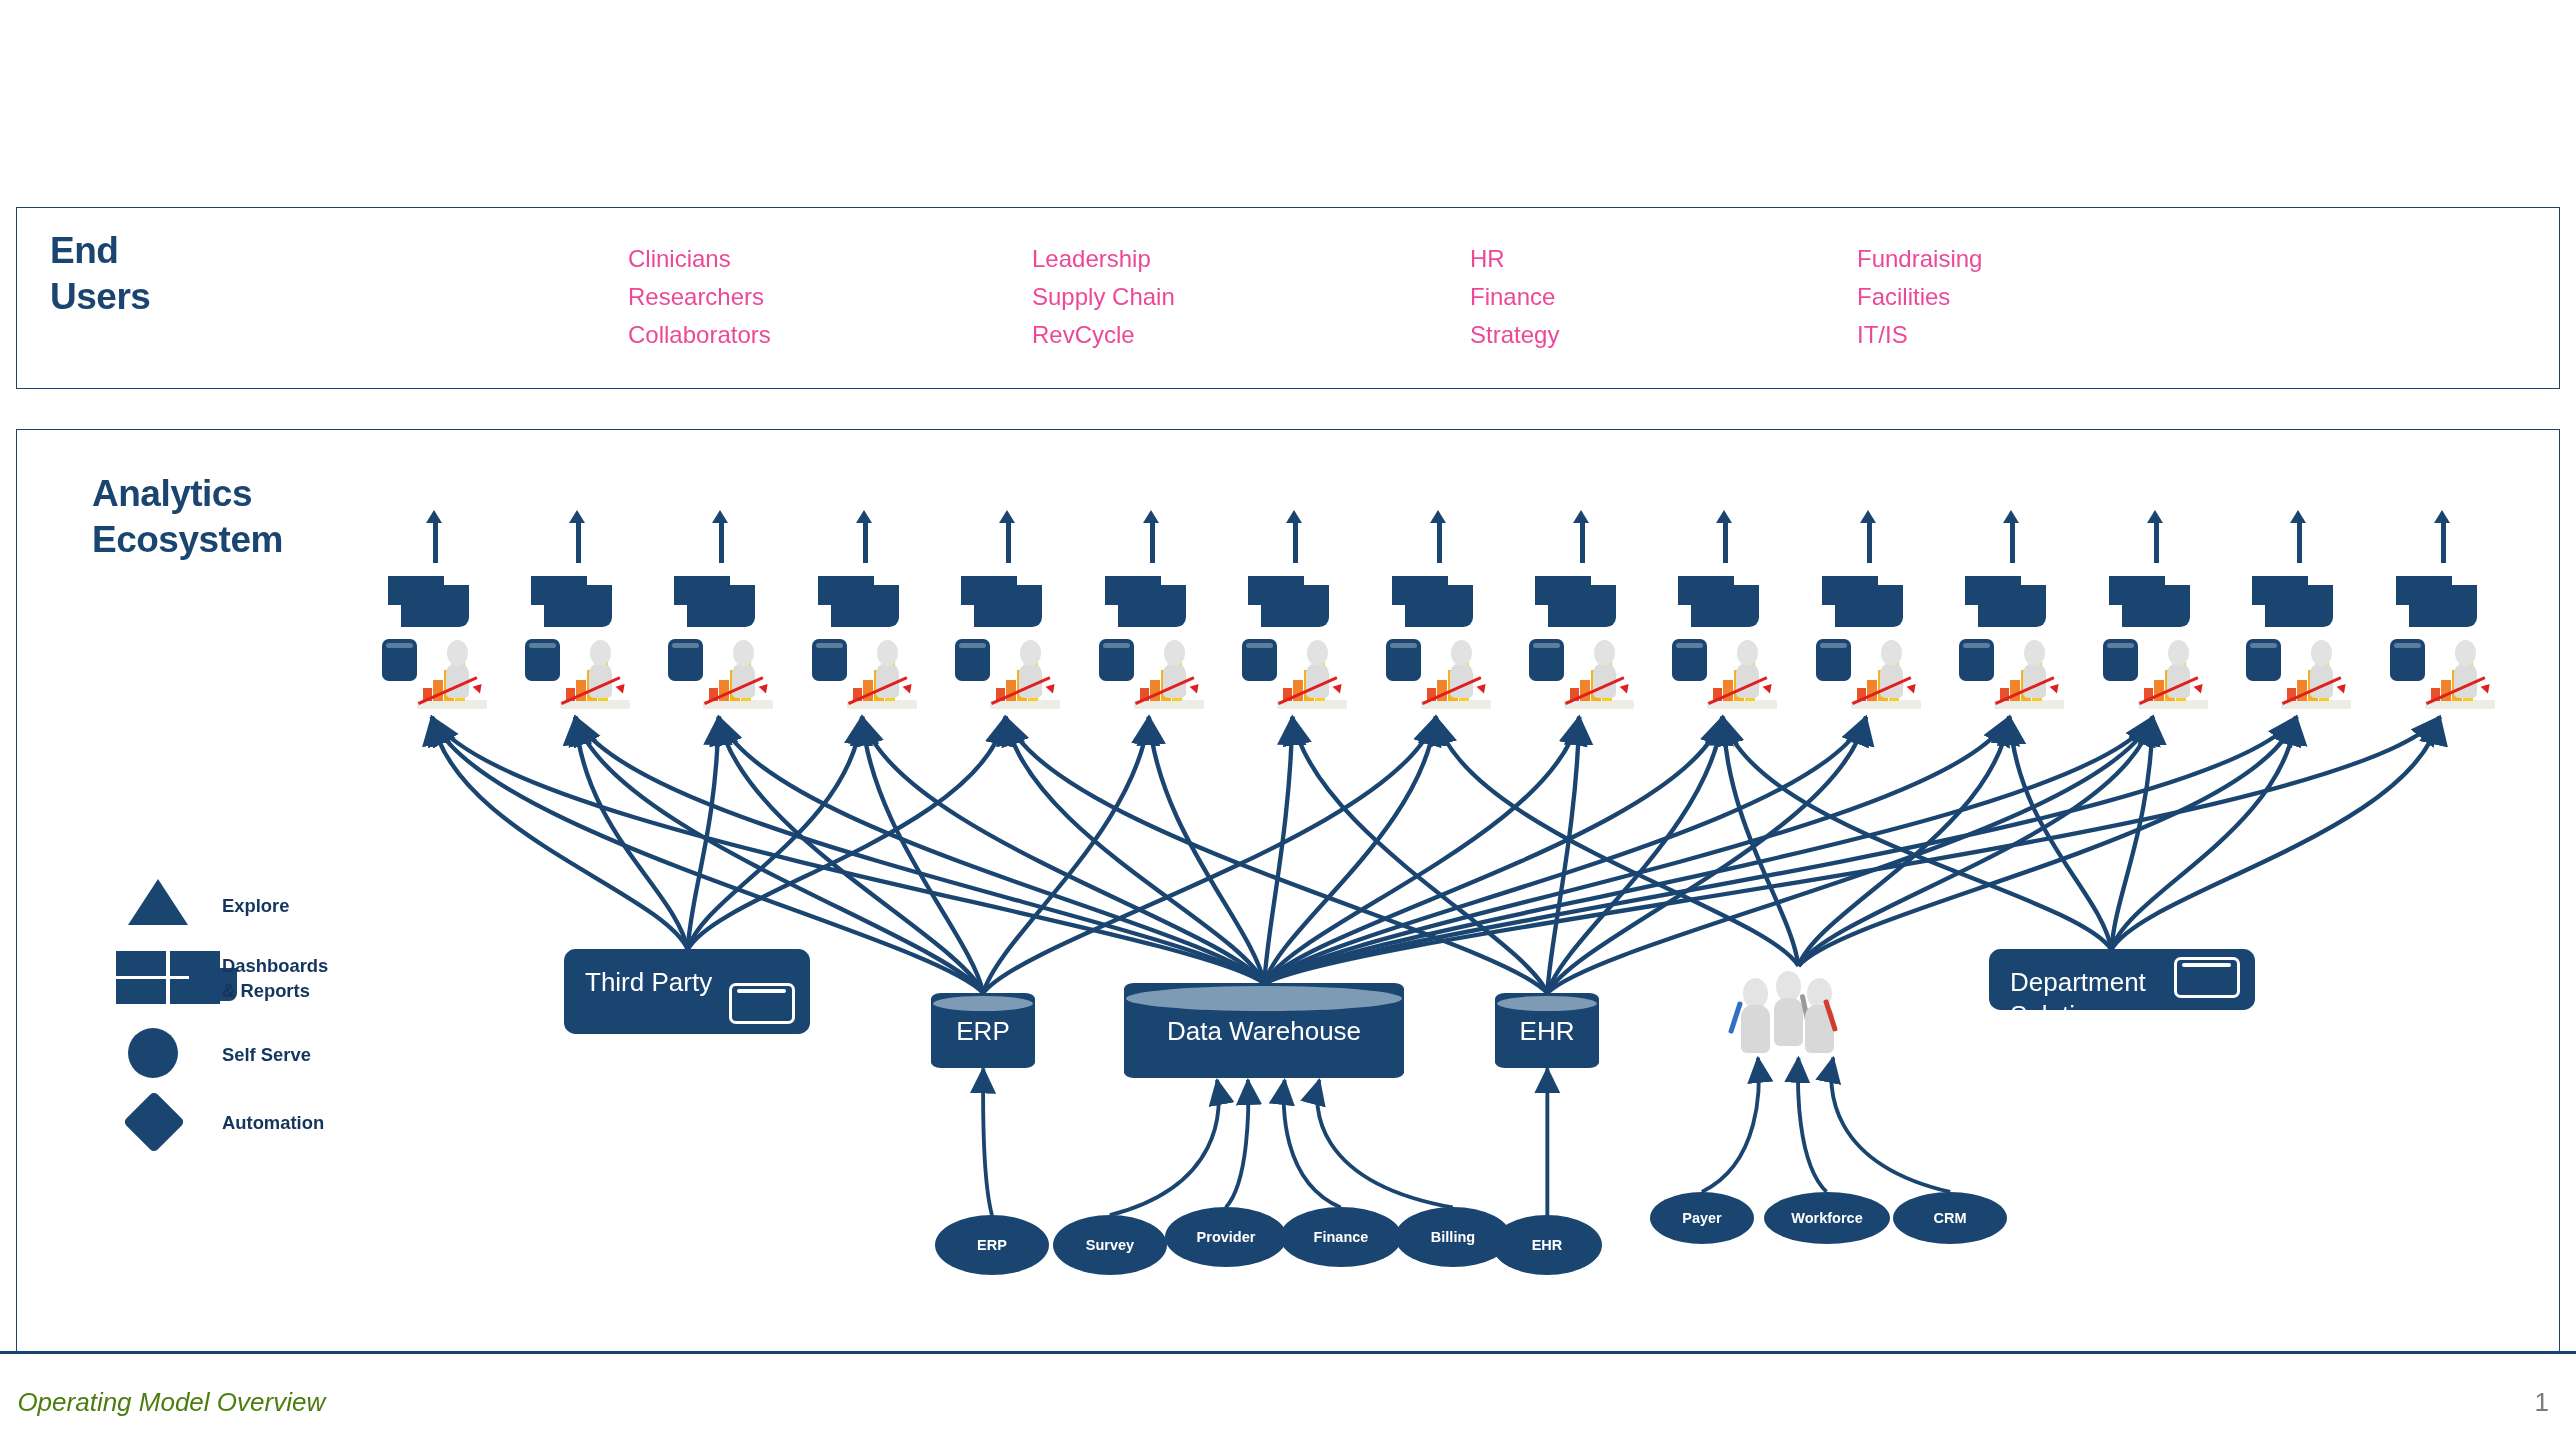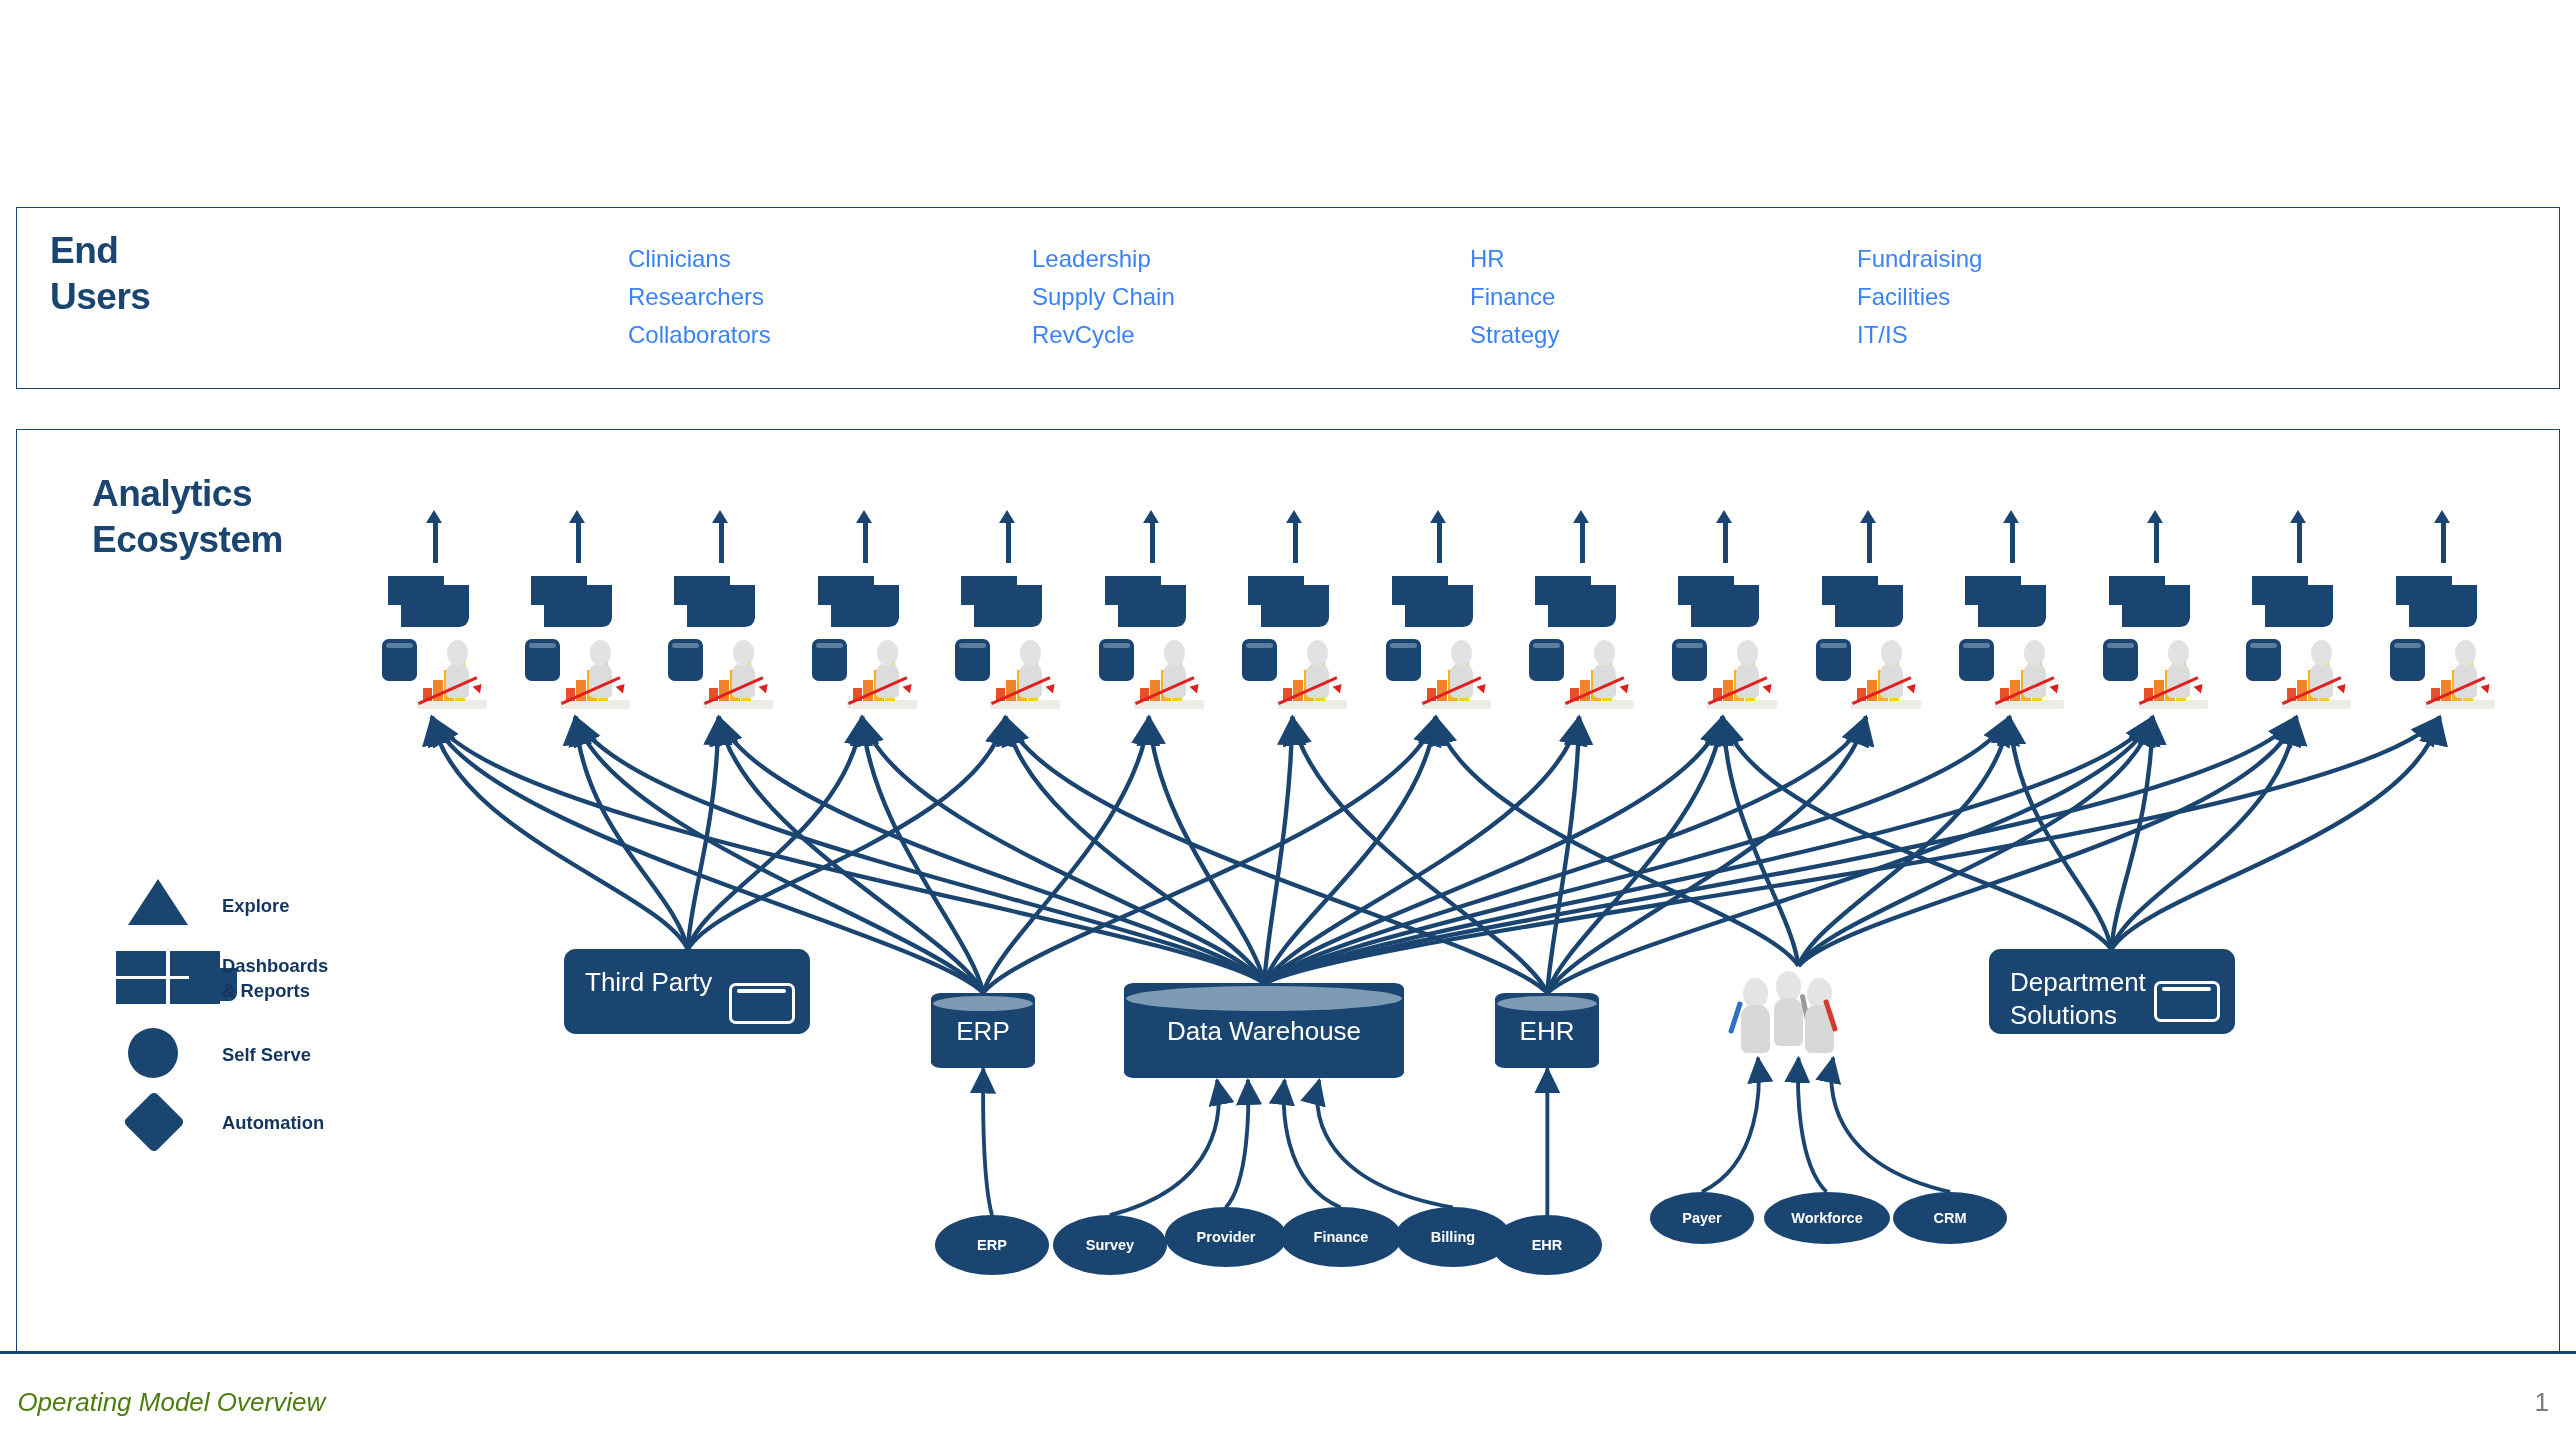--- a/index.html
+++ b/index.html
@@ -8,21 +8,21 @@
 
   .panel{position:absolute;border:1.9px solid #1B4571;background:#fff;box-sizing:border-box;}
   #end-users-panel{left:15.5px;top:207px;width:2544px;height:182px;}
   #analytics-panel{left:15.5px;top:429px;width:2544px;height:925px;}
 
   .panel-title{position:absolute;color:#1B4571;font-weight:bold;font-size:37px;line-height:46px;letter-spacing:-0.5px;}
   #eu-title{left:50px;top:228px;}
   #ae-title{left:50px;top:471px;margin-left:42px;}
 
   .eu-col{position:absolute;top:240px;}
-  .eu-item{color:#3b82f6;font-size:24px;line-height:38px;white-space:nowrap;}
+  .eu-item{color:#ec4899;font-size:24px;line-height:38px;white-space:nowrap;}
 
   
   #legend{position:absolute;left:116px;top:879px;width:367px;}
   .lg-row{position:relative;height:68px;}
   .lg-ico{position:absolute;left:0;top:0;width:87px;height:60px;}
   .lg-lbl{position:absolute;left:106px;color:#13355E;font-weight:bold;font-size:18.4px;line-height:25px;}
 
   .shape-tri{width:0;height:0;border-left:30px solid transparent;border-right:30px solid transparent;
              border-bottom:46px solid #1B4571;margin-left:11.6px;}
   .shape-circle{width:50px;height:50px;border-radius:50%;background:#1B4571;margin-left:11.6px;}
@@ -63,21 +63,21 @@
             transform:rotate(-24deg);}
 
   
   .rbox{position:absolute;background:#1B4571;border-radius:11.6px;color:#fff;}
   .rbox .txt{position:absolute;left:21px;top:17.4px;font-size:26px;line-height:33px;}
   .rbox .diskg{position:absolute;width:60px;height:35px;border:3.9px solid #fff;border-radius:6.8px;}
   .rbox .diskg:after{content:"";position:absolute;left:5.8px;top:2.9px;right:5.8px;height:3.9px;background:#fff;border-radius:2.9px;}
 
   #third-party{left:564px;top:949px;width:246px;height:85px;}
   #third-party .diskg{right:15.5px;bottom:9.7px;}
-  #dept-solutions{left:1989px;top:949px;width:246px;height:85px;}
+  #dept-solutions{left:1989px;top:949px;width:246px;height:61px;padding-left:20px;}
   #dept-solutions .diskg{right:15.5px;bottom:11.6px;}
 
   .cyl3d{position:absolute;background:#1B4571;border-radius:9.7px/5.8px;color:#fff;text-align:center;}
   .cyl3d .cap{position:absolute;left:1.9px;right:1.9px;top:2.9px;height:15.5px;background:#7D9BB5;border-radius:50%;}
   .cyl3d .lab{position:absolute;left:0;right:0;top:50%;transform:translateY(-50%);font-size:26px;}
   #erp-cyl{left:931px;top:993px;width:104px;height:75px;}
   #dw-cyl{left:1124px;top:983px;width:280px;height:95px;}
   #dw-cyl .cap{height:25px;}
   #ehr-cyl{left:1495px;top:993px;width:104px;height:75px;}
 

